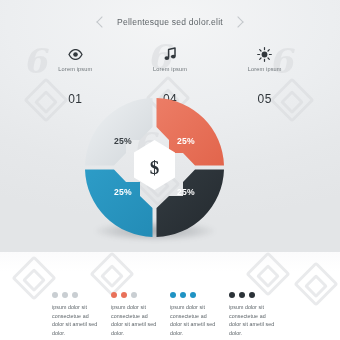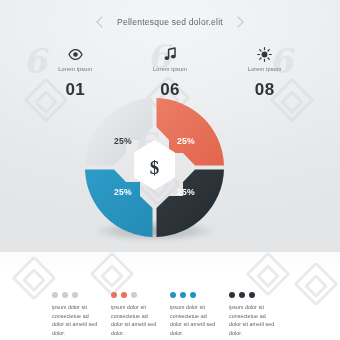--- a/index.html
+++ b/index.html
@@ -116,23 +116,23 @@
     justify-content: center;
     color: #32383d;
   }
   .icon-label {
     margin-top: 4px;
     font-size: 5.6px;
     color: #6d7478;
     letter-spacing: .15px;
   }
   .icon-num {
-    margin-top: 8px;
-    font-size: 17px;
-    font-weight: bold;
+    margin-top: 20px;
+    font-size: 12px;
+    font-weight: normal;
     color: #2f353a;
     letter-spacing: .4px;
   }
 
   
   .pie-wrap {
     position: absolute;
     left: 82px;
     top: 95px;
     width: 145px;
@@ -240,42 +240,42 @@
 
     <div class="icon-cell">
       <span class="icon-glyph">
         <svg width="13" height="14" viewBox="0 0 13 14" aria-hidden="true">
           <path d="M4.6 10.6V2.4l6.4-1.5v8.1" fill="none" stroke="#32383d" stroke-width="1.5" stroke-linejoin="round"></path>
           <ellipse cx="2.9" cy="11.1" rx="2.4" ry="1.9" fill="#32383d"></ellipse>
           <ellipse cx="9.3" cy="9.6" rx="2.4" ry="1.9" fill="#32383d"></ellipse>
         </svg>
       </span>
       <span class="icon-label">Lorem ipsum</span>
-      <span class="icon-num">06</span>
+      <span class="icon-num">04</span>
     </div>
 
 
     <div class="icon-cell">
       <span class="icon-glyph">
         <svg width="15" height="15" viewBox="0 0 15 15" aria-hidden="true">
           <circle cx="7.5" cy="7.5" r="2.9" fill="#32383d"></circle>
           <g stroke="#32383d" stroke-width="1.2" stroke-linecap="round">
             <line x1="7.5" y1="0.7" x2="7.5" y2="2.6"></line>
             <line x1="7.5" y1="12.4" x2="7.5" y2="14.3"></line>
             <line x1="0.7" y1="7.5" x2="2.6" y2="7.5"></line>
             <line x1="12.4" y1="7.5" x2="14.3" y2="7.5"></line>
             <line x1="2.7" y1="2.7" x2="4.0" y2="4.0"></line>
             <line x1="11.0" y1="11.0" x2="12.3" y2="12.3"></line>
             <line x1="12.3" y1="2.7" x2="11.0" y2="4.0"></line>
             <line x1="4.0" y1="11.0" x2="2.7" y2="12.3"></line>
           </g>
         </svg>
       </span>
       <span class="icon-label">Lorem ipsum</span>
-      <span class="icon-num">08</span>
+      <span class="icon-num">05</span>
     </div>
 
   </div>
 
   <div class="pie-wrap">
     <div class="pie-shadow"></div>
     <svg class="pie-svg" width="145" height="145" viewBox="0 0 145 145">
       <defs>
         <linearGradient id="gradTL" x1="0" y1="0" x2="1" y2="1">
           <stop offset="0%" stop-color="#eef1f3"></stop>

